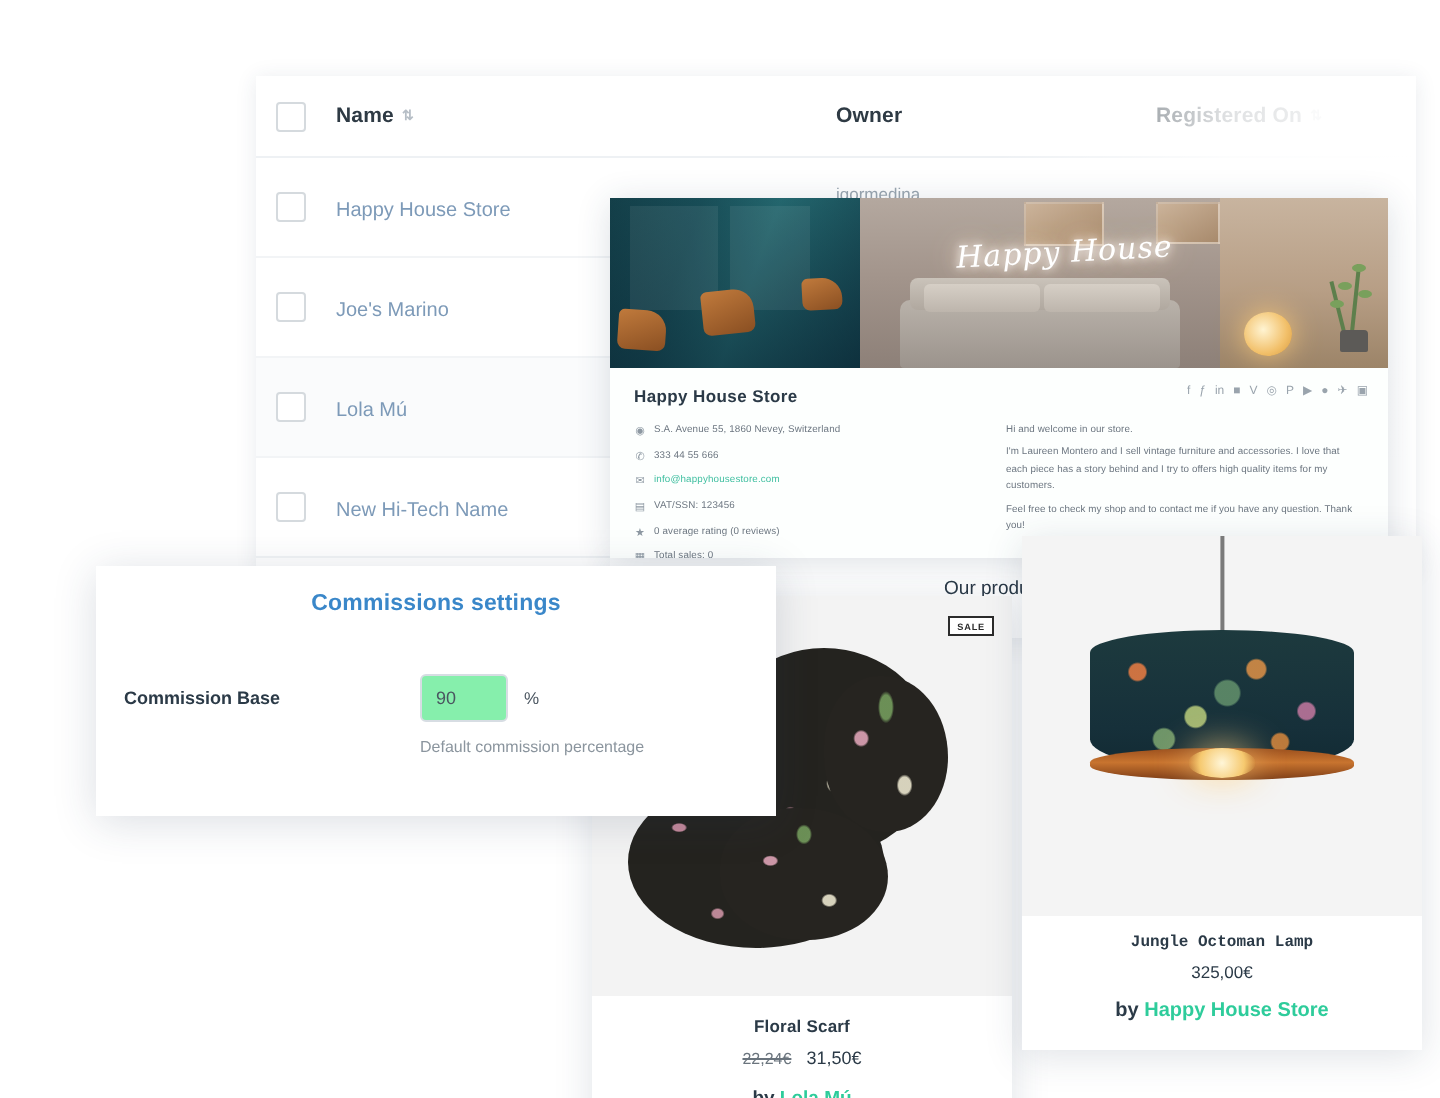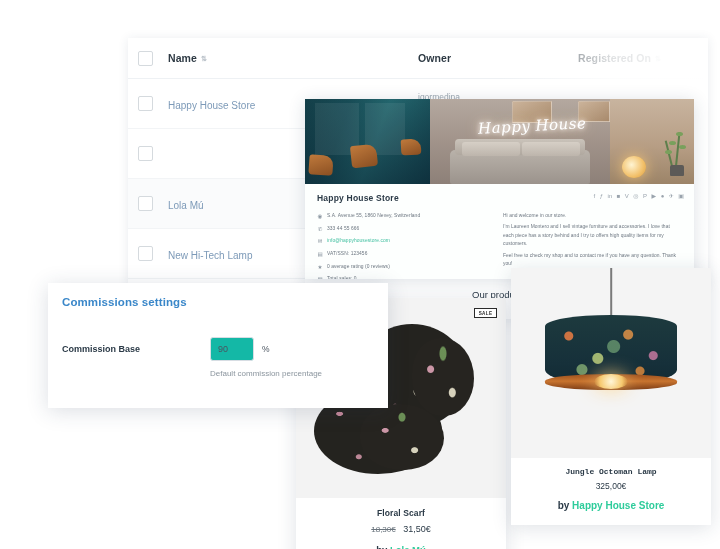--- a/index.html
+++ b/index.html
@@ -134,28 +134,28 @@
   }
   .op-title{text-align:center;font-size:9.5px;color:#2b3a47;padding-top:10px;}
 
   
   .commissions{
     position:absolute;left:48px;top:255px;width:340px;height:125px;
     background:#ffffff;
     box-shadow:0 3px 20px rgba(40,60,90,.17);
     z-index:5;overflow:hidden;
   }
-  .cm-head{padding:13px 14px 0 14px;}
+  .cm-head{padding:13px 14px 0 14px;text-align:center;}
   .cm-title{font-size:11.5px;color:#3a87c9;font-weight:bold;letter-spacing:.1px;}
   .cm-row{display:flex;align-items:flex-start;padding:29px 14px 0 14px;}
   .cm-label{font-size:9px;color:#2b3a47;font-weight:bold;width:148px;padding-top:7px;}
   .cm-field{display:flex;align-items:center;gap:8px;}
   .cm-input{
     width:44px;height:24px;border:1px solid #d7dde3;border-radius:3px;
-    background:#14b8a6;font-family:"Liberation Sans",sans-serif;
+    background:#86efac;font-family:"Liberation Sans",sans-serif;
     font-size:9px;color:#4a5560;padding:0 7px;box-sizing:border-box;
     outline:none;
   }
   .cm-pct{font-size:8.5px;color:#4a5560;}
   .cm-hint{font-size:8px;color:#8b959e;padding:8px 0 0 0;}
 
   
   .prod-scarf{
     position:absolute;left:296px;top:270px;width:210px;height:291px;
     background:#ffffff;box-shadow:0 3px 18px rgba(40,60,90,.15);
@@ -270,41 +270,44 @@
       </div>
       <div class="c-reg">
         <span class="reg-date">Aug 26, 2016</span>
       </div>
     </div>
 
     <div class="vt-row">
       <div class="c-check">
         <span class="cbox"></span>
       </div>
+      <div class="c-name">
+        <a class="link-name">Joe's Marino</a>
+      </div>
       <div class="c-owner"></div>
       <div class="c-reg"></div>
     </div>
 
     <div class="vt-row alt">
       <div class="c-check">
         <span class="cbox"></span>
       </div>
       <div class="c-name">
         <a class="link-name">Lola Mú</a>
       </div>
       <div class="c-owner"></div>
       <div class="c-reg"></div>
     </div>
 
     <div class="vt-row">
       <div class="c-check">
         <span class="cbox"></span>
       </div>
       <div class="c-name">
-        <a class="link-name">New Hi-Tech Lamp</a>
+        <a class="link-name">New Hi-Tech Name</a>
       </div>
       <div class="c-owner"></div>
       <div class="c-reg"></div>
     </div>
 
     <div class="vt-fade"></div>
   </div>
 
   <div class="our-products">
     <div class="op-title">Our products</div>
@@ -406,21 +409,21 @@
       <div class="scarf-wrap">
         <div class="scarf-band" style="left:18px;top:76px;width:128px;height:86px;"></div>
         <div class="scarf-band" style="left:60px;top:12px;width:112px;height:104px;"></div>
         <div class="scarf-knot" style="left:116px;top:26px;width:62px;height:78px;"></div>
         <div class="scarf-knot" style="left:64px;top:92px;width:84px;height:66px;"></div>
       </div>
     </div>
     <div class="ps-info">
       <div class="ps-name">Floral Scarf</div>
       <div class="ps-prices">
-        <span class="ps-old">18,30€</span>
+        <span class="ps-old">22,24€</span>
         <span class="ps-new">31,50€</span>
       </div>
       <div class="ps-by">
         <span>by</span>
         <span class="ps-vendor">Lola Mú</span>
       </div>
     </div>
   </div>
 
   <div class="prod-lamp">

